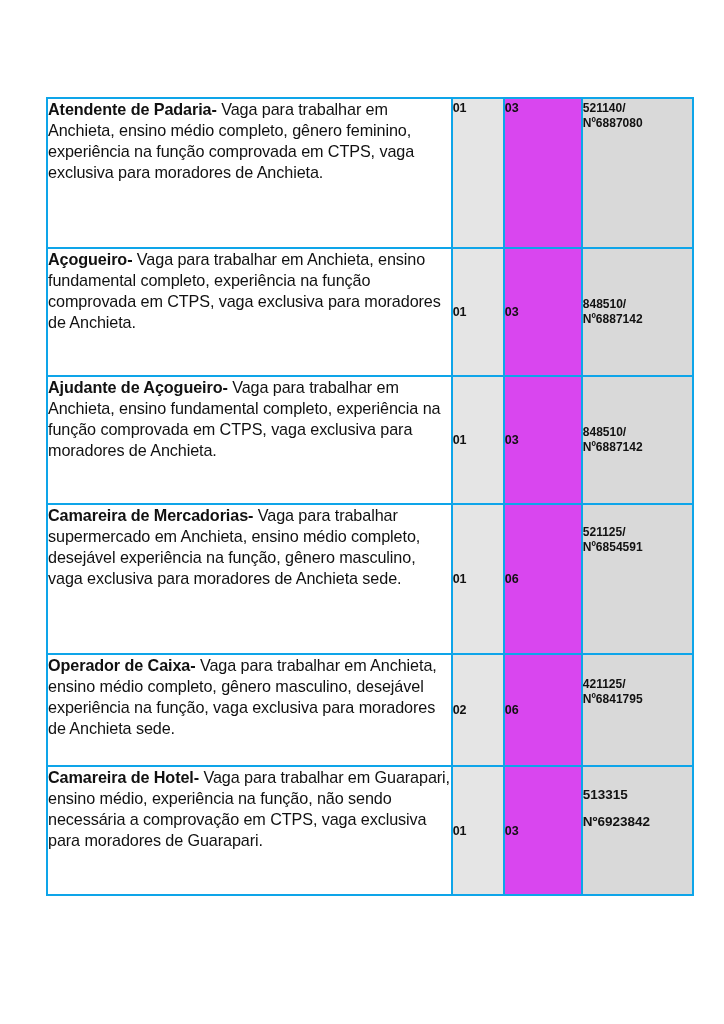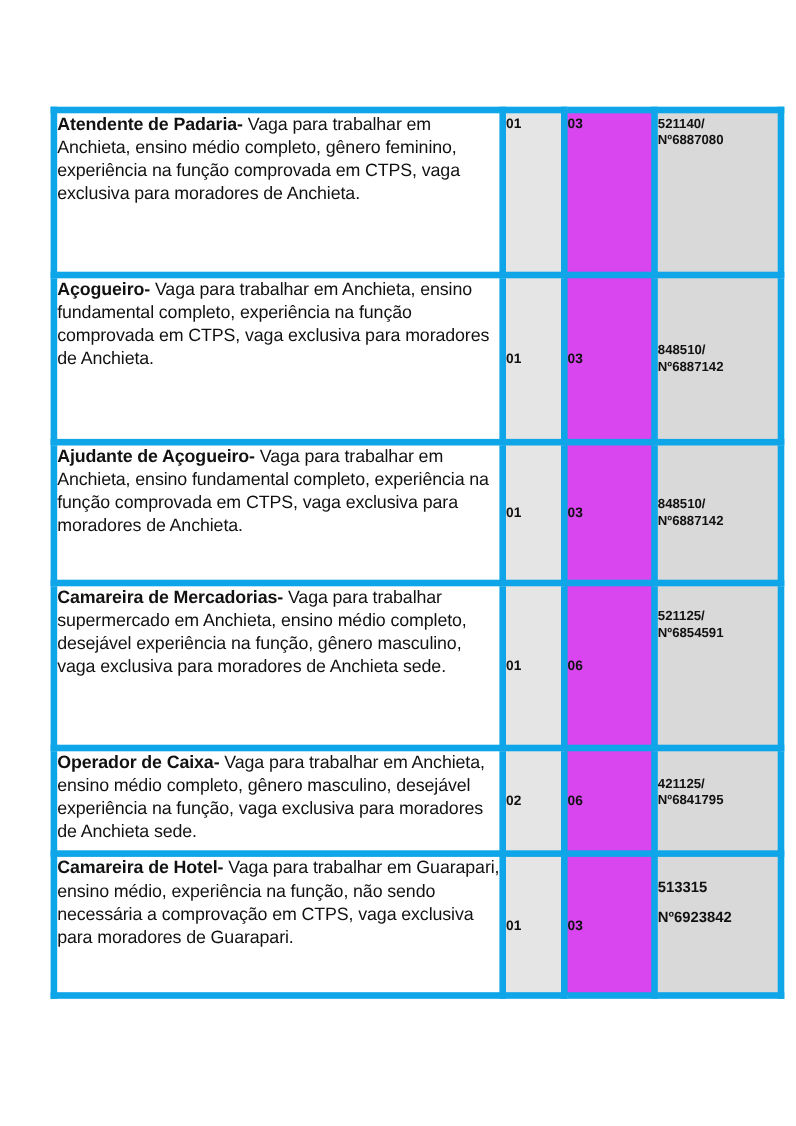--- a/index.html
+++ b/index.html
@@ -2,21 +2,21 @@
 <html><head>
 <meta charset="utf-8">
 <style>
   html, body { margin:0; padding:0; background:#ffffff; }
   body { width:724px; height:1024px; position:relative; overflow:hidden; font-family:"Liberation Sans", sans-serif; color:#111; }
   table.vagas {
     position:absolute; left:46px; top:97px;
     border-collapse:collapse; table-layout:fixed;
     width:648px;
   }
-  table.vagas td { border:6px solid #0ea5e9; vertical-align:top; padding:0; }
+  table.vagas td { border:2px solid #0ea5e9; vertical-align:top; padding:0; }
   td.desc { width:402px; background:#ffffff; font-size:16.2px; line-height:21px; padding:2px 4px 0 4px; letter-spacing:-0.1px; }
   td.desc b { font-weight:bold; }
   td.qty { width:50px; background:#e5e5e5; font-size:12.5px; font-weight:bold; padding-left:2px; }
   td.esc { width:76px; background:#d946ef; font-size:12.5px; font-weight:bold; padding-left:2px; }
   td.code { width:109px; background:#d9d9d9; font-size:12px; font-weight:bold; line-height:15px; padding-left:2px; }
   .top { padding-top:2px; display:block; }
   td.total-label { font-size:15px; font-weight:bold; vertical-align:middle; padding-top:18px; }
   .gap { display:block; height:12px; }
 </style>
 </head>
@@ -30,21 +30,21 @@
           <span class="top">01</span>
         </td>
     <td class="esc">
           <span class="top">03</span>
         </td>
     <td class="code">
           <span class="top">521140/</span>
           <span style="display:block">Nº6887080</span>
         </td>
   </tr>
-  <tr style="height:152px;">
+  <tr style="height:128px;">
     <td class="desc"><b>Açogueiro-</b><span> Vaga para trabalhar em Anchieta, ensino fundamental completo, experiência na função comprovada em CTPS, vaga exclusiva para moradores de Anchieta.</span></td>
     <td class="qty" style="vertical-align:middle;"><span>01</span></td>
     <td class="esc" style="vertical-align:middle;"><span>03</span></td>
     <td class="code" style="vertical-align:middle;">
           <span style="display:block">848510/</span>
           <span style="display:block">Nº6887142</span>
         </td>
   </tr>
   <tr style="height:128px;">
     <td class="desc"><b>Ajudante de Açogueiro-</b><span> Vaga para trabalhar em Anchieta, ensino fundamental completo, experiência na função comprovada em CTPS, vaga exclusiva para moradores de Anchieta.</span></td>
@@ -57,21 +57,21 @@
   </tr>
   <tr style="height:150px;">
     <td class="desc"><b>Camareira de Mercadorias-</b><span> Vaga para trabalhar supermercado em Anchieta, ensino médio completo, desejável experiência na função, gênero masculino, vaga exclusiva para moradores de Anchieta sede.</span></td>
     <td class="qty" style="vertical-align:middle;"><span>01</span></td>
     <td class="esc" style="vertical-align:middle;"><span>06</span></td>
     <td class="code">
           <span style="display:block;padding-top:20px">521125/</span>
           <span style="display:block">Nº6854591</span>
         </td>
   </tr>
-  <tr style="height:96px;">
+  <tr style="height:112px;">
     <td class="desc"><b>Operador de Caixa-</b><span> Vaga para trabalhar em Anchieta, ensino médio completo, gênero masculino, desejável experiência na função, vaga exclusiva para moradores de Anchieta sede.</span></td>
     <td class="qty" style="vertical-align:middle;"><span>02</span></td>
     <td class="esc" style="vertical-align:middle;"><span>06</span></td>
     <td class="code">
           <span style="display:block;padding-top:22px">421125/</span>
           <span style="display:block">Nº6841795</span>
         </td>
   </tr>
   <tr style="height:129px;">
     <td class="desc"><b>Camareira de Hotel-</b><span> Vaga para trabalhar em Guarapari, ensino médio, experiência na função, não sendo necessária a comprovação em CTPS, vaga exclusiva para moradores de Guarapari.</span></td>

